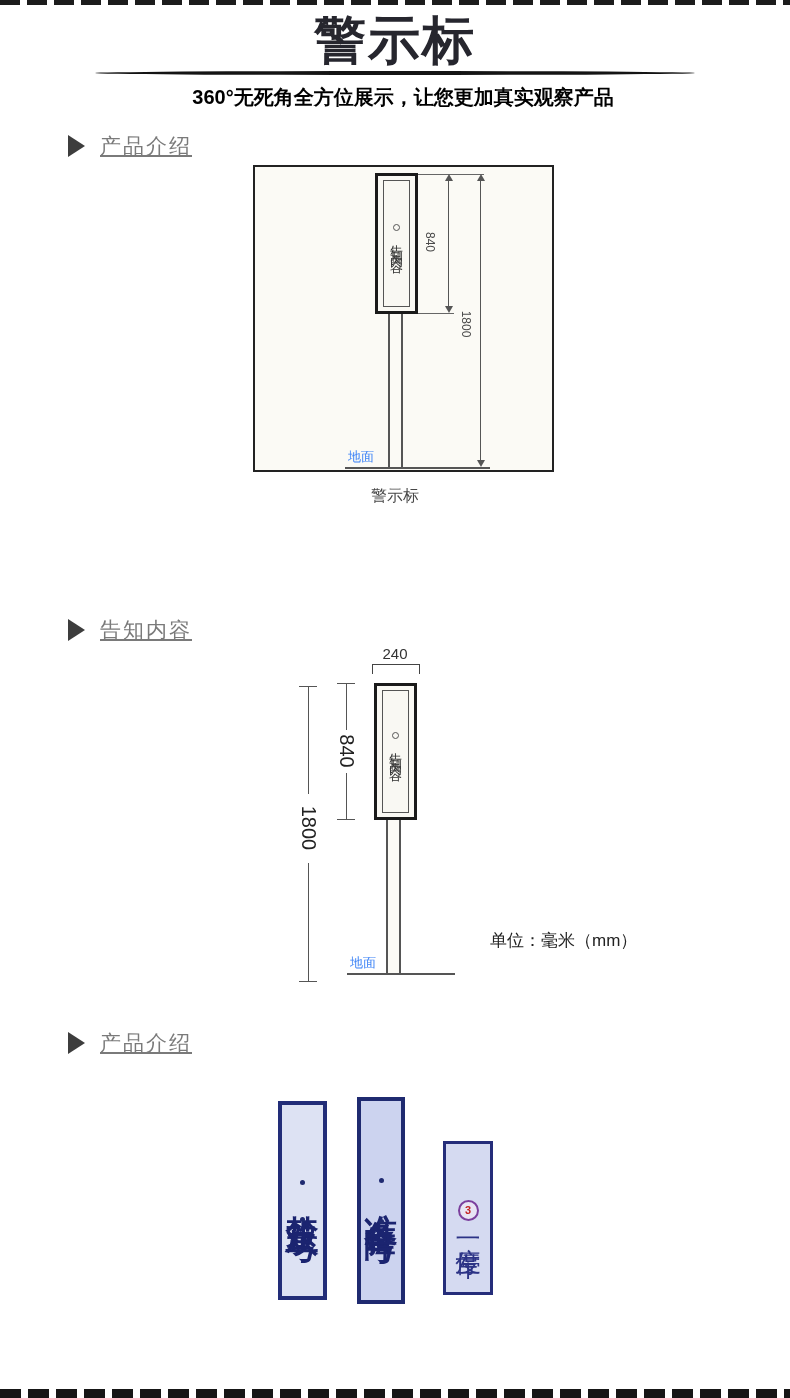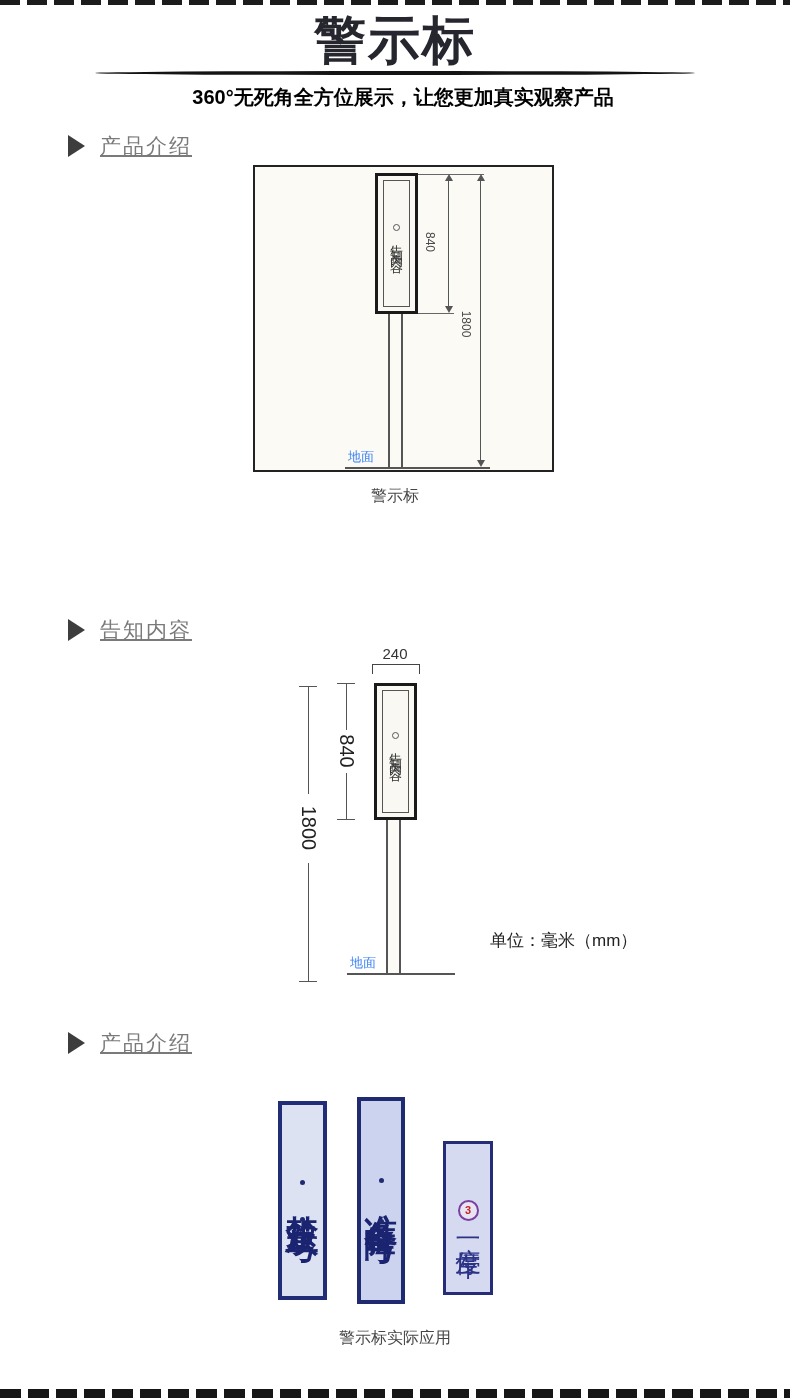--- a/index.html
+++ b/index.html
@@ -171,16 +171,15 @@
   <div class="sign s2">
     <span class="dot-hole"></span>
     <span class="sign-text">准备降弓</span>
     <span class="dot-hole"></span>
   </div>
   <div class="sign s3">
     <span class="badge-circle">3</span>
     <span class="sign-text">一度停车</span>
   </div>
 
-  <div class="caption cap2">警示标实际应用</div>
 
   <div class="bottom-dashes"></div>
 </div>
 
 </body></html>

